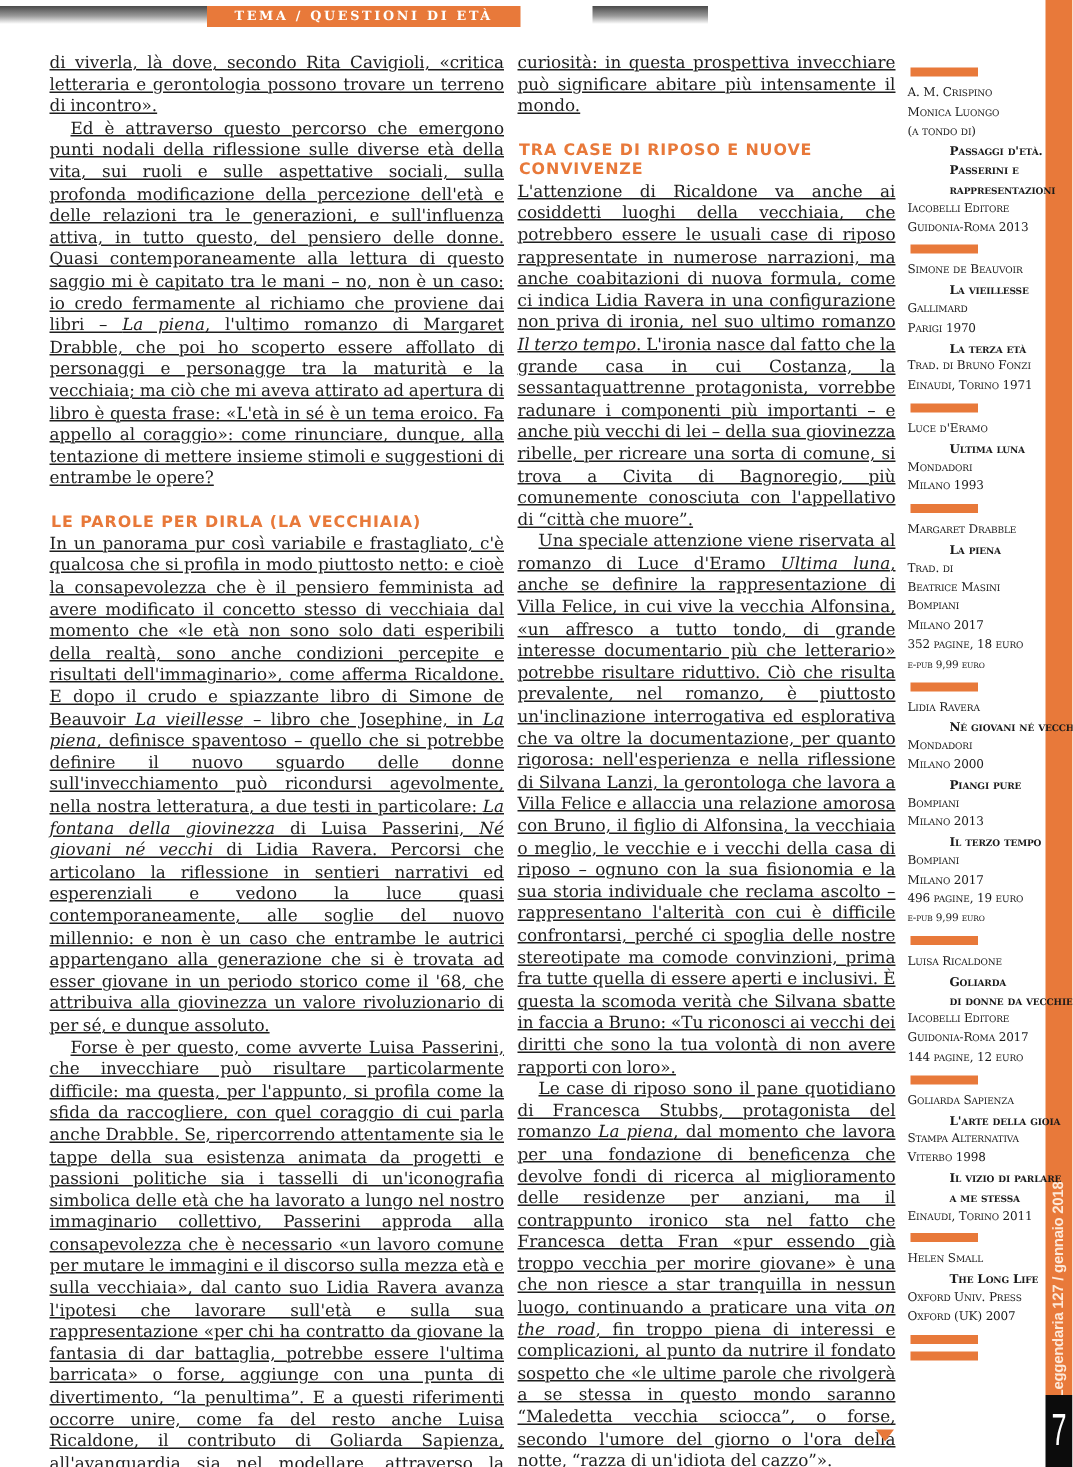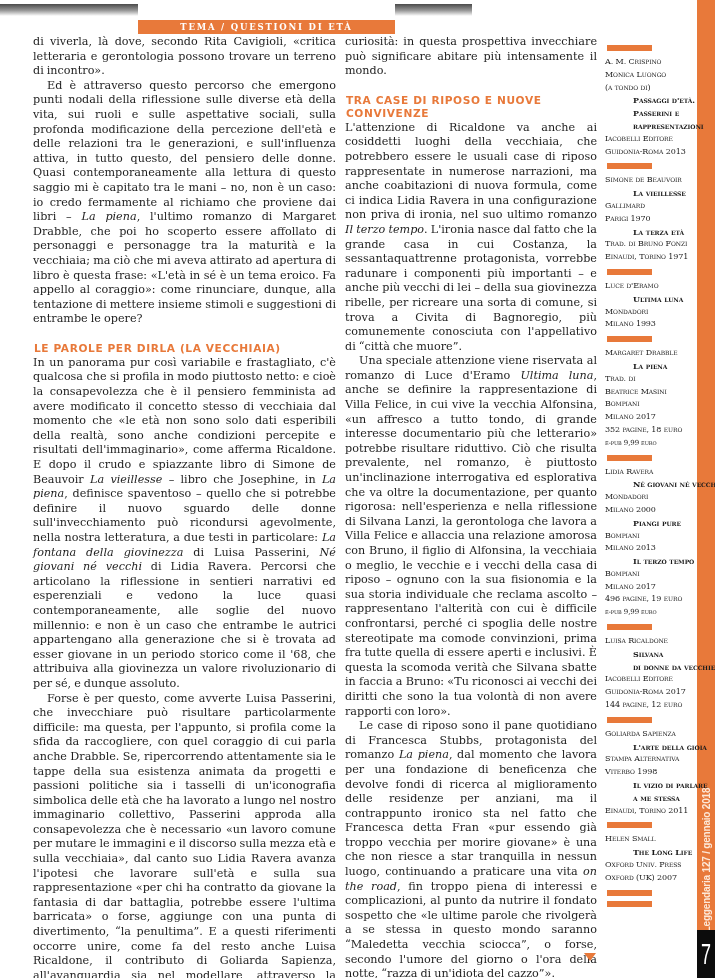--- a/index.html
+++ b/index.html
@@ -3,40 +3,40 @@
 <meta charset="utf-8">
 <style>
   html, body { margin: 0; padding: 0; background: #ffffff; }
   body { width: 715px; height: 978px; position: relative; overflow: hidden;
          font-family: "DejaVu Serif", "Liberation Serif", serif; color: #1e1e1e; }
 
   .topbar-left { position: absolute; left: 0; top: 4px; width: 138px; height: 12px;
     background: linear-gradient(to bottom, #4a4a4a 0%, #9a9a9a 55%, #ffffff 100%); }
   .topbar-right { position: absolute; left: 395px; top: 4px; width: 77px; height: 12px;
     background: linear-gradient(to bottom, #4a4a4a 0%, #9a9a9a 55%, #ffffff 100%); }
-  .section-banner { position: absolute; left: 138px; top: 20px; width: 257px; height: 14px;
+  .section-banner { position: absolute; left: 138px; top: 4px; width: 209px; height: 14px;
     background: #e8793a; color: #fff; text-align: center;
     font-family: "DejaVu Serif", serif; font-size: 8.5px; letter-spacing: 1.8px;
     line-height: 14px; font-weight: bold; text-transform: uppercase; }
 
   .edge-strip { position: absolute; left: 697px; top: 0; width: 18px; height: 930px; background: #e8793a; }
   .edge-text { position: absolute; left: 697px; top: 790px; width: 18px; height: 140px; }
   .edge-text span { position: absolute; left: 50%; top: 50%; white-space: nowrap;
     transform: translate(-50%, -50%) rotate(-90deg);
     font-family: "Liberation Sans", sans-serif; font-size: 10px; font-weight: bold;
     color: #fde8d8; letter-spacing: -0.2px; }
   .page-number { position: absolute; left: 697px; top: 930px; width: 18px; height: 48px;
     background: #0c0c0c; color: #fff; font-family: "Liberation Sans", sans-serif;
     font-size: 30px; line-height: 48px; text-align: center; transform: scaleX(0.6); transform-origin: left; width: 30px; }
   .page-number-bg { position: absolute; left: 697px; top: 930px; width: 18px; height: 48px; background: #0c0c0c; }
 
   .col { position: absolute; top: 35px; font-size: 11.2px; line-height: 14.6px; text-align: justify; }
   .col-left { left: 33px; width: 303px; }
   .col-mid { left: 345px; width: 252px; }
-  .col p { margin: 0; text-indent: 14px; hyphens: auto; }
+  .col p { margin: 0; text-indent: 14px; hyphens: auto; text-decoration: underline; }
   .col p.noindent { text-indent: 0; }
   .col h3 { margin: 1px; font-family: "DejaVu Sans", sans-serif; font-weight: bold;
     color: #e8793a; font-size: 10.6px; line-height: 13px; letter-spacing: 0.6px; text-align: left; }
   .col .gap { height: 14px; }
   .col-left p, .col-mid p { word-spacing: -0.5px; }
 
   .sidebar { position: absolute; left: 605px; top: 45px; width: 92px; }
   .sb-bar { width: 45px; height: 6px; background: #e8793a; margin: 0 0 5px 2px; }
   .sb-entry { margin-bottom: 5px; }
   .sb-line { font-family: "DejaVu Serif", serif; font-variant: small-caps; color: #1a1a1a;
@@ -134,21 +134,21 @@
       <div class="sb-line">Milano 2013</div>
       <div class="sb-line b">Il terzo tempo</div>
       <div class="sb-line">Bompiani</div>
       <div class="sb-line">Milano 2017</div>
       <div class="sb-line">496 pagine, 19 euro</div>
       <div class="sb-line s">e-pub 9,99 euro</div>
     </div>
     <div class="sb-bar"></div>
     <div class="sb-entry">
       <div class="sb-line">Luisa Ricaldone</div>
-      <div class="sb-line b">Silvana</div>
+      <div class="sb-line b">Goliarda</div>
       <div class="sb-line b">di donne da vecchie</div>
       <div class="sb-line">Iacobelli Editore</div>
       <div class="sb-line">Guidonia-Roma 2017</div>
       <div class="sb-line">144 pagine, 12 euro</div>
     </div>
     <div class="sb-bar"></div>
     <div class="sb-entry">
       <div class="sb-line">Goliarda Sapienza</div>
       <div class="sb-line b">L'arte della gioia</div>
       <div class="sb-line">Stampa Alternativa</div>

